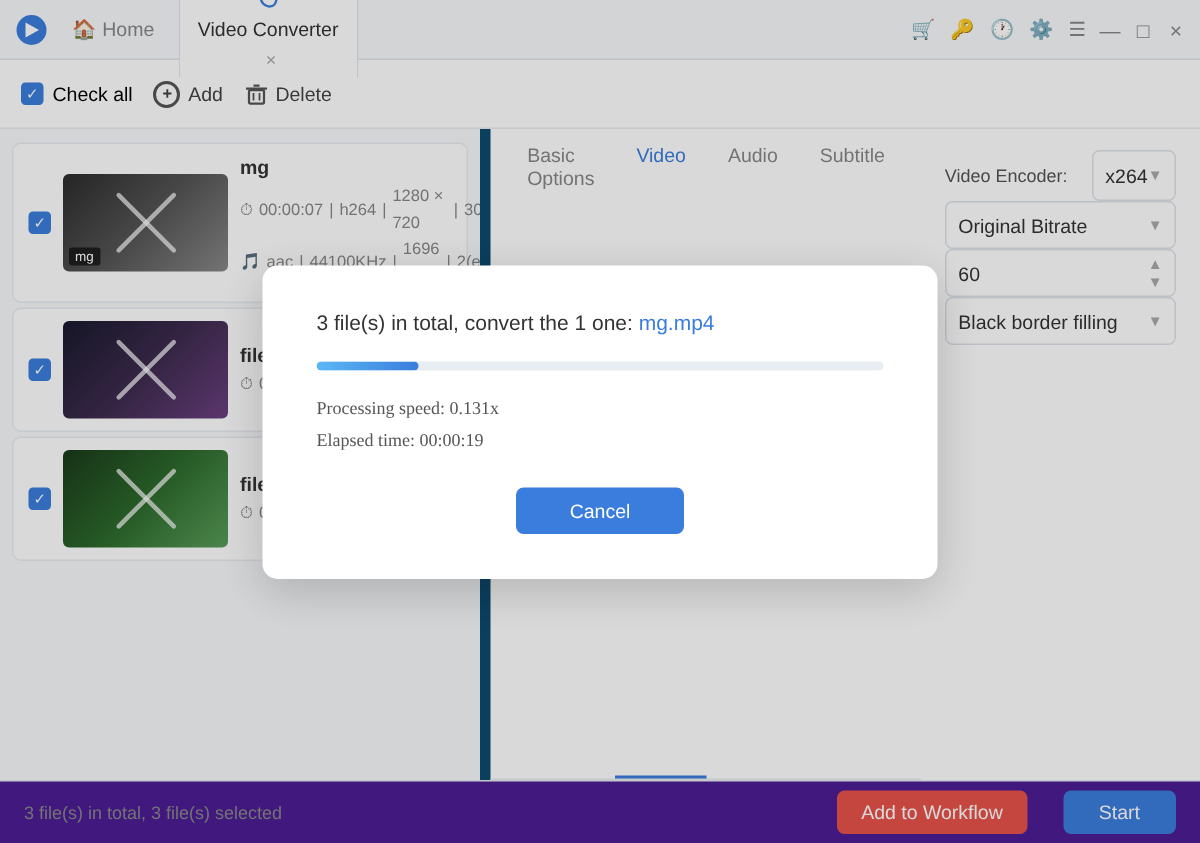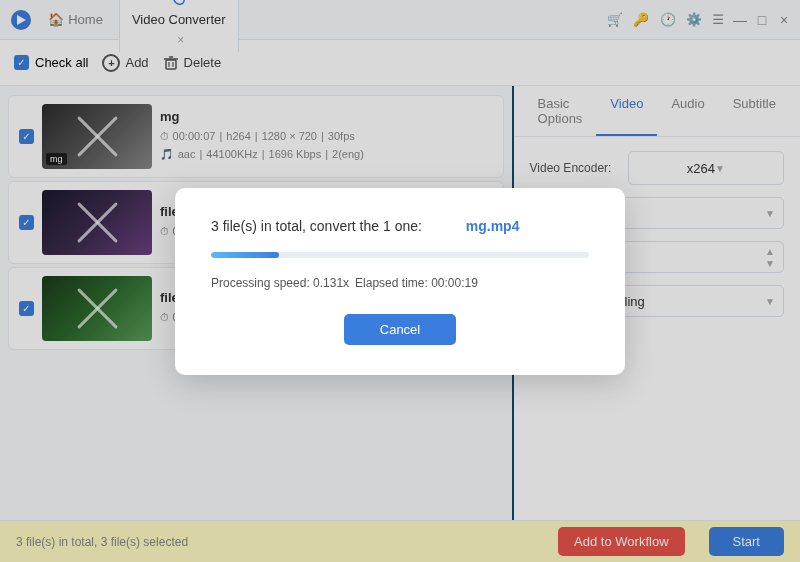--- a/index.html
+++ b/index.html
@@ -208,23 +208,23 @@
     .file-meta-row {
       display: flex;
       align-items: center;
       gap: 4px;
     }
 
     
     .right-panel {
       flex: 1;
       background: #fff;
-      border-left: 2px solid #0c4a6e;
-      display: flex;
-      flex-direction: column;
+      border-left: 7px solid #0c4a6e;
+      display: flex;
+      flex-direction: row;
     }
     .tabs-bar {
       display: flex;
       border-bottom: 1px solid #e8edf2;
       padding: 0 10px;
     }
     .tab-item {
       padding: 10px 14px;
       font-size: 13px;
       color: #888;
@@ -241,21 +241,20 @@
       bottom: 0;
       left: 0;
       right: 0;
       height: 2px;
       background: #3b7ddd;
     }
     .settings-panel {
       padding: 14px 16px;
       display: flex;
       flex-direction: column;
-      gap: 12px;
     }
     .setting-row {
       display: flex;
       align-items: center;
       gap: 8px;
     }
     .setting-label {
       font-size: 12px;
       color: #555;
       width: 90px;
@@ -306,21 +305,21 @@
     }
     .arrows-col {
       display: flex;
       flex-direction: column;
       gap: 1px;
     }
 
     
     .bottom-bar {
       height: 42px;
-      background: #fef9c3;
+      background: #4c1d95;
       border-top: 1px solid #e8edf2;
       display: flex;
       align-items: center;
       padding: 0 16px;
     }
     .status-text {
       font-size: 12px;
       color: #888;
     }
     .bottom-actions {
@@ -367,22 +366,21 @@
       width: 450px;
       box-shadow: 0 8px 32px rgba(0,0,0,0.18);
     }
     .modal-title {
       font-size: 14px;
       color: #333;
       margin-bottom: 18px;
     }
     .modal-title span.highlight {
       color: #3b7ddd;
-      font-weight: 700;
-      margin-left: 40px;
+      font-weight: 400;
     }
     .progress-bar-wrap {
       width: 100%;
       height: 6px;
       background: #e8edf2;
       border-radius: 3px;
       overflow: hidden;
       margin-bottom: 18px;
     }
     .progress-bar-fill {
@@ -391,22 +389,23 @@
       border-radius: 3px;
       width: 18%;
     }
     .modal-stats {
       display: flex;
       gap: 60px;
       margin-bottom: 24px;
     }
     .stat-col {
       display: flex;
-      flex-direction: row;
+      flex-direction: column;
       gap: 6px;
+      font-family: Liberation Serif, serif;
     }
     .stat-row {
       font-size: 12px;
       color: #555;
     }
     .btn-cancel {
       display: block;
       margin: 0 auto;
       background: #3b7ddd;
       color: white;

